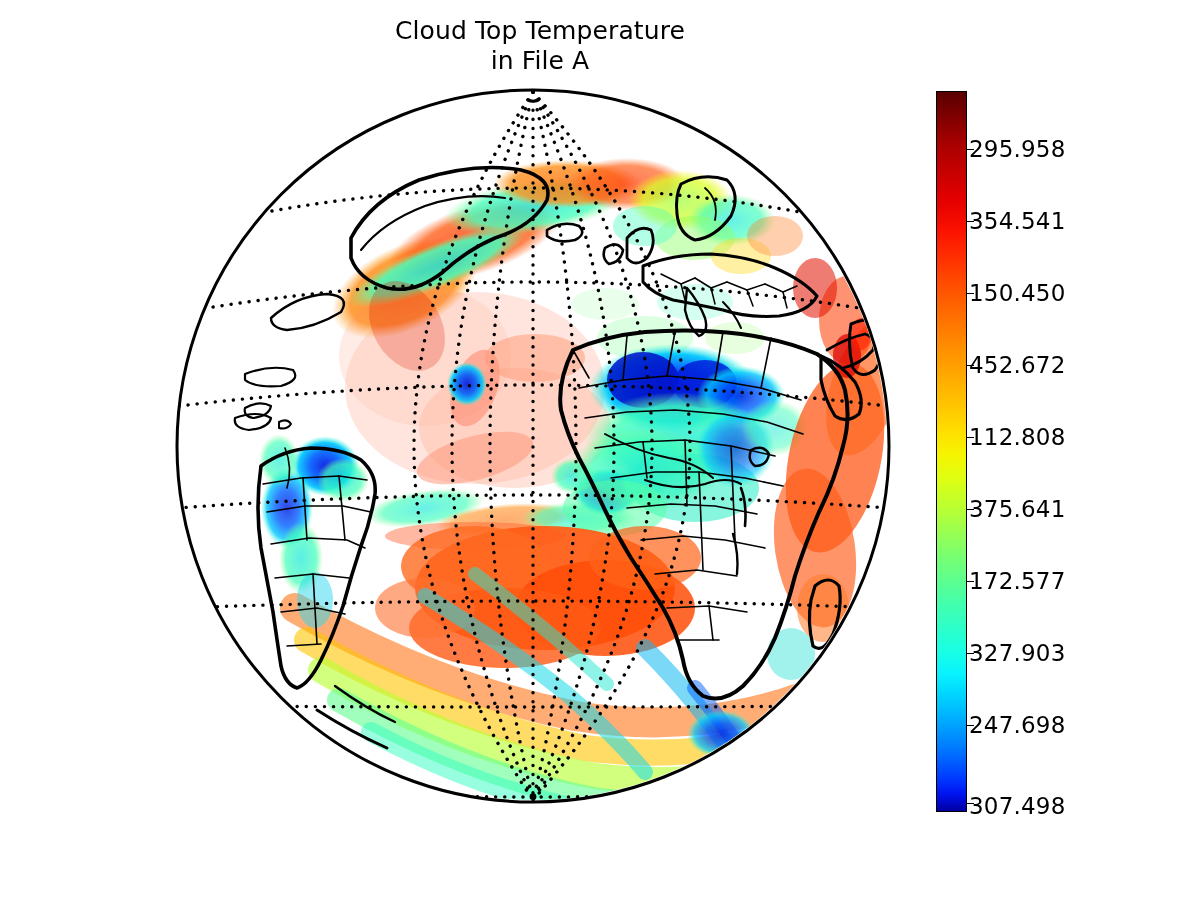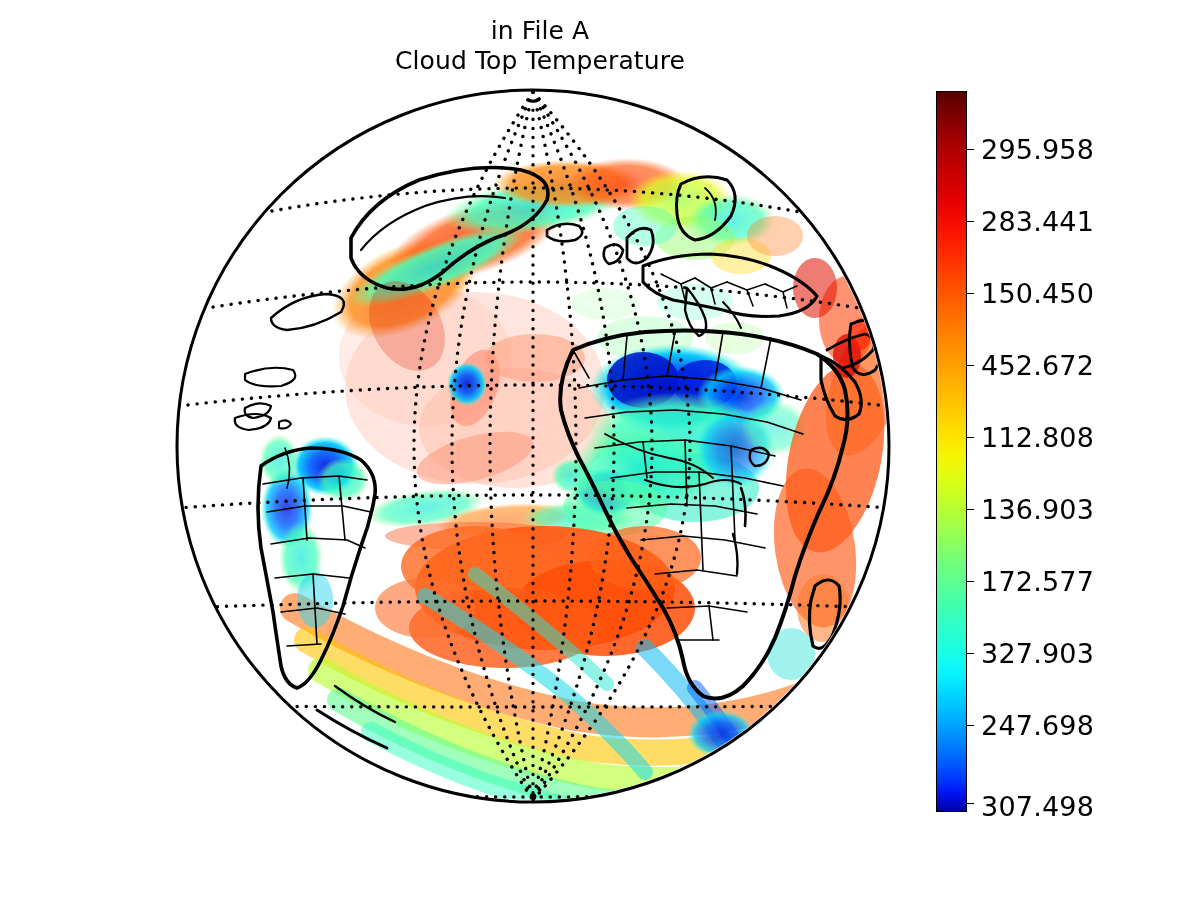--- a/index.html
+++ b/index.html
@@ -114,36 +114,36 @@
   }
   .cb-tick {
     position: absolute;
     left: 31px;
     width: 7px;
     height: 0;
     border-top: 1.6px solid #000000;
   }
   .cb-label {
     position: absolute;
-    left: 45px;
-    font-size: 27px;
+    left: 33px;
+    font-size: 23px;
     color: #000000;
     white-space: nowrap;
     transform: translateY(-50%);
     letter-spacing: 0.2px;
   }
 </style>
 </head>
 <body>
 
 <div id="figure">
 
   <div id="title-block">
+    <span class="tline">Cloud Top Temperature</span>
     <span class="tline">in File A</span>
-    <span class="tline">Cloud Top Temperature</span>
   </div>
 
   <div id="map-panel">
     <div id="globe-wrap">
       <svg id="globe-svg" viewBox="0 0 716 716" xmlns="http://www.w3.org/2000/svg">
         <defs>
           <clipPath id="globeClip">
             <circle cx="358" cy="358" r="356"></circle>
           </clipPath>
           <clipPath id="globeClipInner">
@@ -420,33 +420,33 @@
     </div>
   </div>
 
   <div id="colorbar-group">
     <div id="colorbar-bar"></div>
 
     <div class="cb-tick" style="top:57.5px"></div>
     <div class="cb-label" style="top:57.5px">295.958</div>
 
     <div class="cb-tick" style="top:129.5px"></div>
-    <div class="cb-label" style="top:129.5px">283.441</div>
+    <div class="cb-label" style="top:129.5px">354.541</div>
 
     <div class="cb-tick" style="top:201.5px"></div>
     <div class="cb-label" style="top:201.5px">150.450</div>
 
     <div class="cb-tick" style="top:273.5px"></div>
     <div class="cb-label" style="top:273.5px">452.672</div>
 
     <div class="cb-tick" style="top:345.5px"></div>
     <div class="cb-label" style="top:345.5px">112.808</div>
 
     <div class="cb-tick" style="top:417.5px"></div>
-    <div class="cb-label" style="top:417.5px">136.903</div>
+    <div class="cb-label" style="top:417.5px">375.641</div>
 
     <div class="cb-tick" style="top:489.5px"></div>
     <div class="cb-label" style="top:489.5px">172.577</div>
 
     <div class="cb-tick" style="top:561.5px"></div>
     <div class="cb-label" style="top:561.5px">327.903</div>
 
     <div class="cb-tick" style="top:633.5px"></div>
     <div class="cb-label" style="top:633.5px">247.698</div>
 

